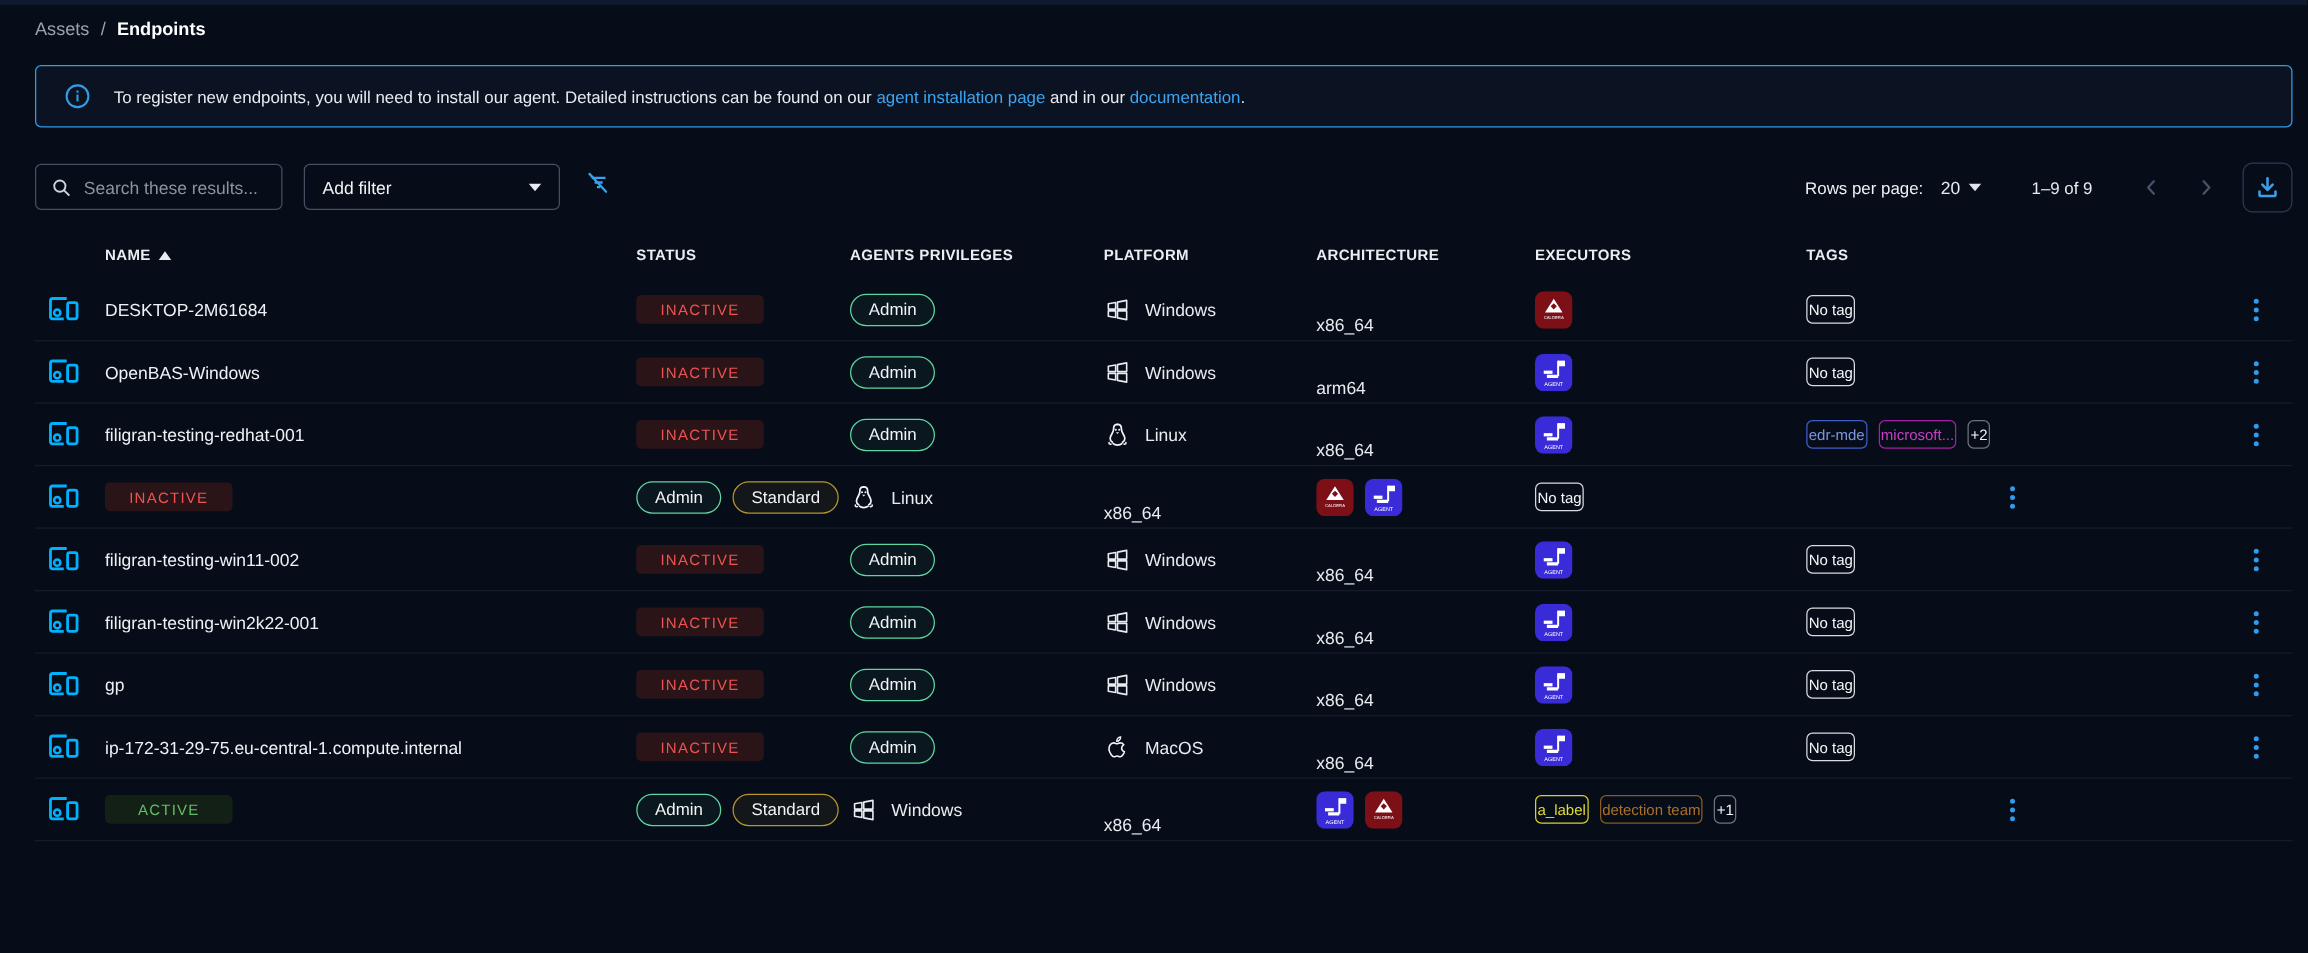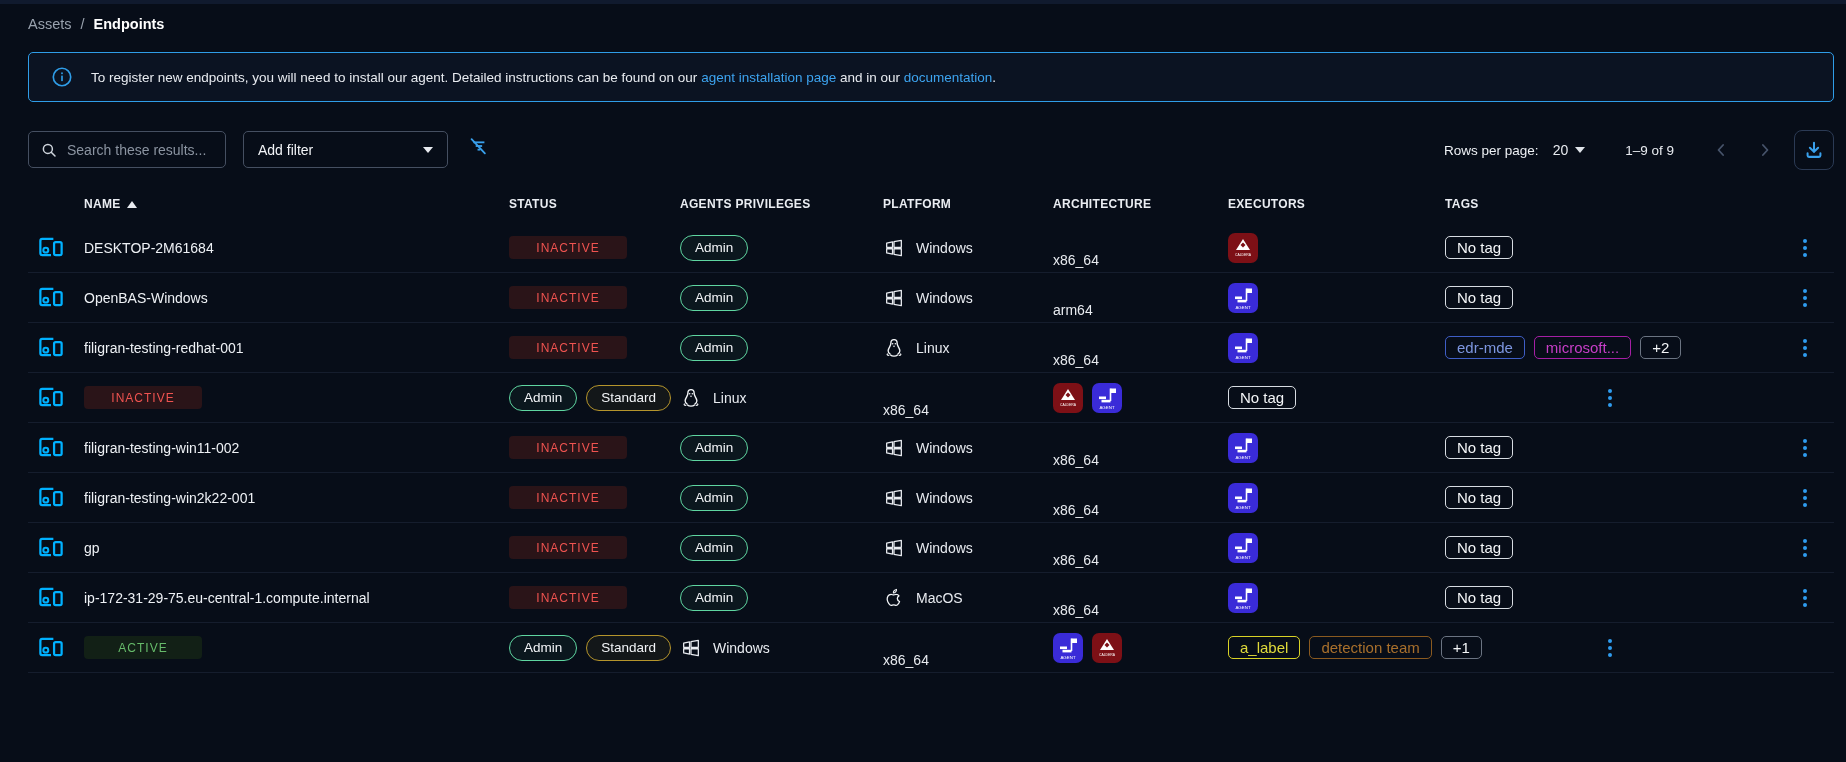--- a/index.html
+++ b/index.html
@@ -71,21 +71,21 @@
 
   .rows { position:absolute; top:223px; left:28px; right:12px; }
   .row { height:50px; border-bottom:1px solid #151d2d; cursor:pointer; }
 
   .device-icon { display:flex; margin-left:8px; }
 
   .cell-name { font-size:14px; color:#eef1f5; overflow:hidden; white-space:nowrap; text-overflow:ellipsis; padding-right:14px; }
 
   .status-chip {
     display:inline-flex; align-items:center; justify-content:center;
-    width:118px; height:23px; border-radius:4px;
+    width:102px; height:23px; border-radius:4px;
     font-size:12px; font-weight:500; letter-spacing:1px;
   }
   .status-inactive { color:#ef5350; background:#2a1418; }
   .status-active  { color:#66bb6a; background:#122016; }
 
   .cell-priv { display:flex; gap:9px; }
   .priv-chip {
     display:inline-flex; align-items:center; height:26px; padding:0 14px;
     border-radius:14px; font-size:13.5px; color:#f2f4f7; border:1px solid;
   }
@@ -93,22 +93,22 @@
   .priv-standard { border-color:#b5952c; background:rgba(181,149,44,0.07); }
 
   .cell-platform { display:flex; align-items:center; gap:11px; font-size:14px; }
   .cell-arch { font-size:14px;margin-top:24px; }
 
   .cell-exec { display:flex; gap:9px; }
   .exec-icon { width:30px; height:30px; border-radius:7px; display:flex; align-items:center; justify-content:center; }
 
   .cell-tags { display:flex; gap:9px; align-items:center; }
   .tag-chip {
-    display:inline-flex; align-items:center; height:23px; padding:0 11px;
-    border-radius:5px; font-size:15px; border:1.5px solid; white-space:nowrap;
+    display:inline-flex; align-items:center; height:23px; padding:0 1px;
+    border-radius:5px; font-size:12px; border:1.5px solid; white-space:nowrap;
   }
   .tag-default { border-color:#d7dce2; color:#f4f6f8; }
   .tag-count   { border-color:#6b7482; color:#f4f6f8; }
   .tag-blue    { border-color:#3f5ec6; color:#7d96e0; }
   .tag-magenta { border-color:#a51fa5; color:#c73ec7; }
   .tag-yellow  { border-color:#d9d326; color:#e0da3a; }
   .tag-orange  { border-color:#8a5a20; color:#a9702c; }
 
   .kebab { justify-self:center; display:flex; flex-direction:column; gap:3px; padding:6px; cursor:pointer; }
   .kebab span { width:4px; height:4px; border-radius:50%; background:#2f9cf0; }

